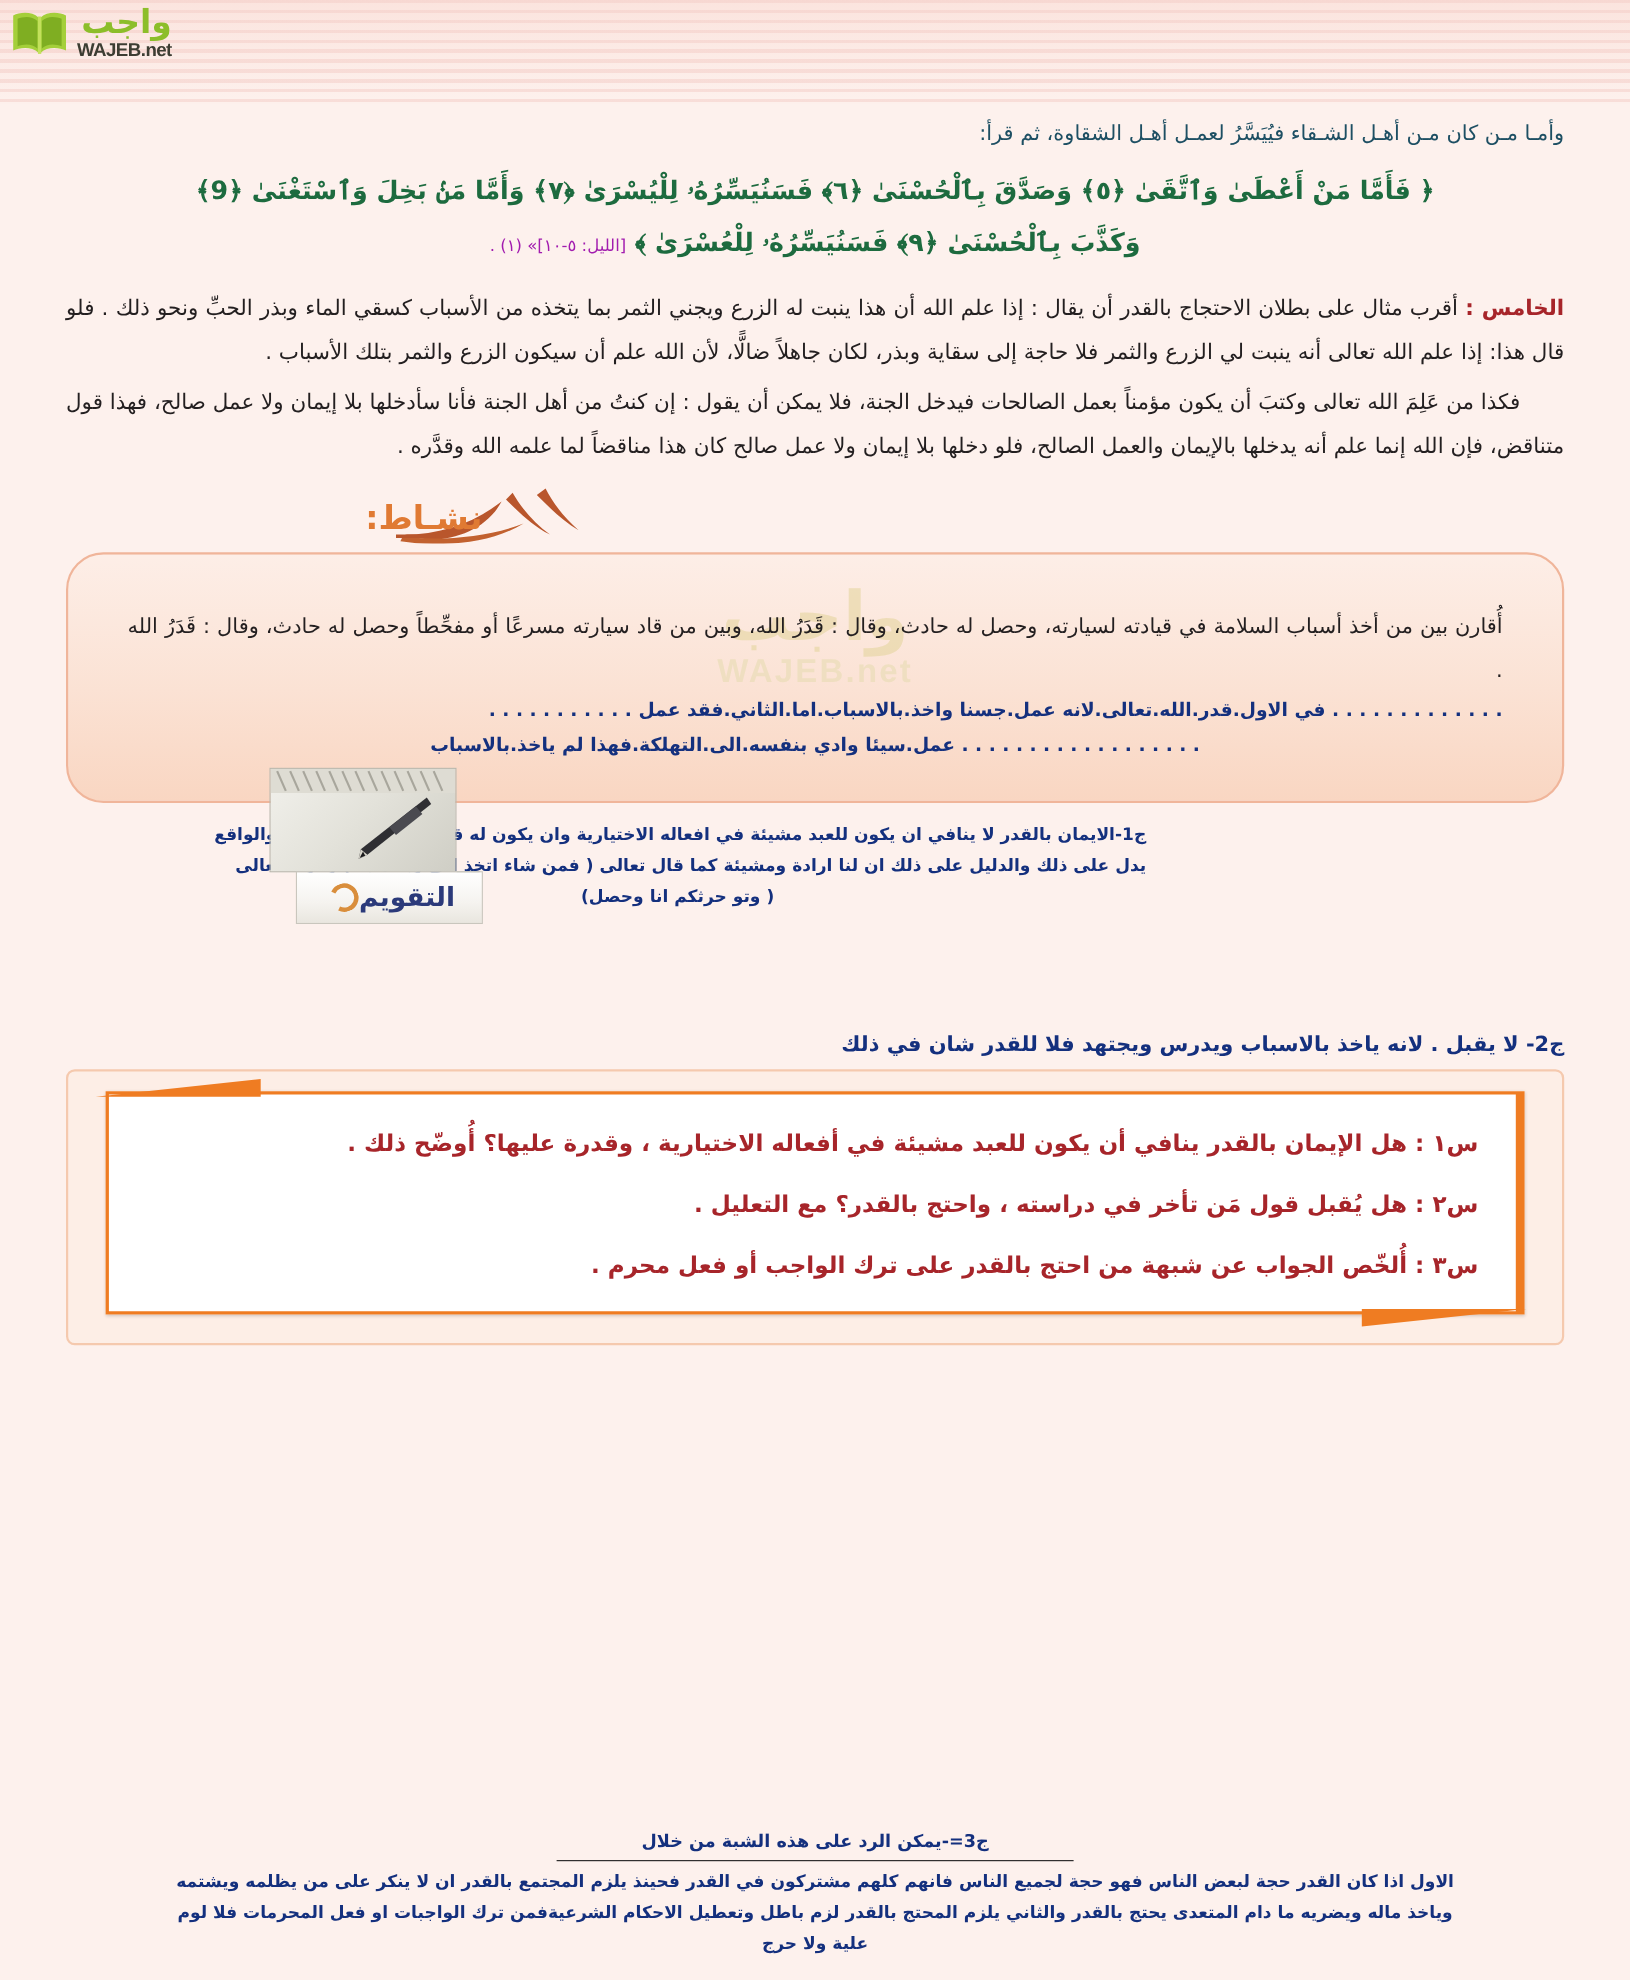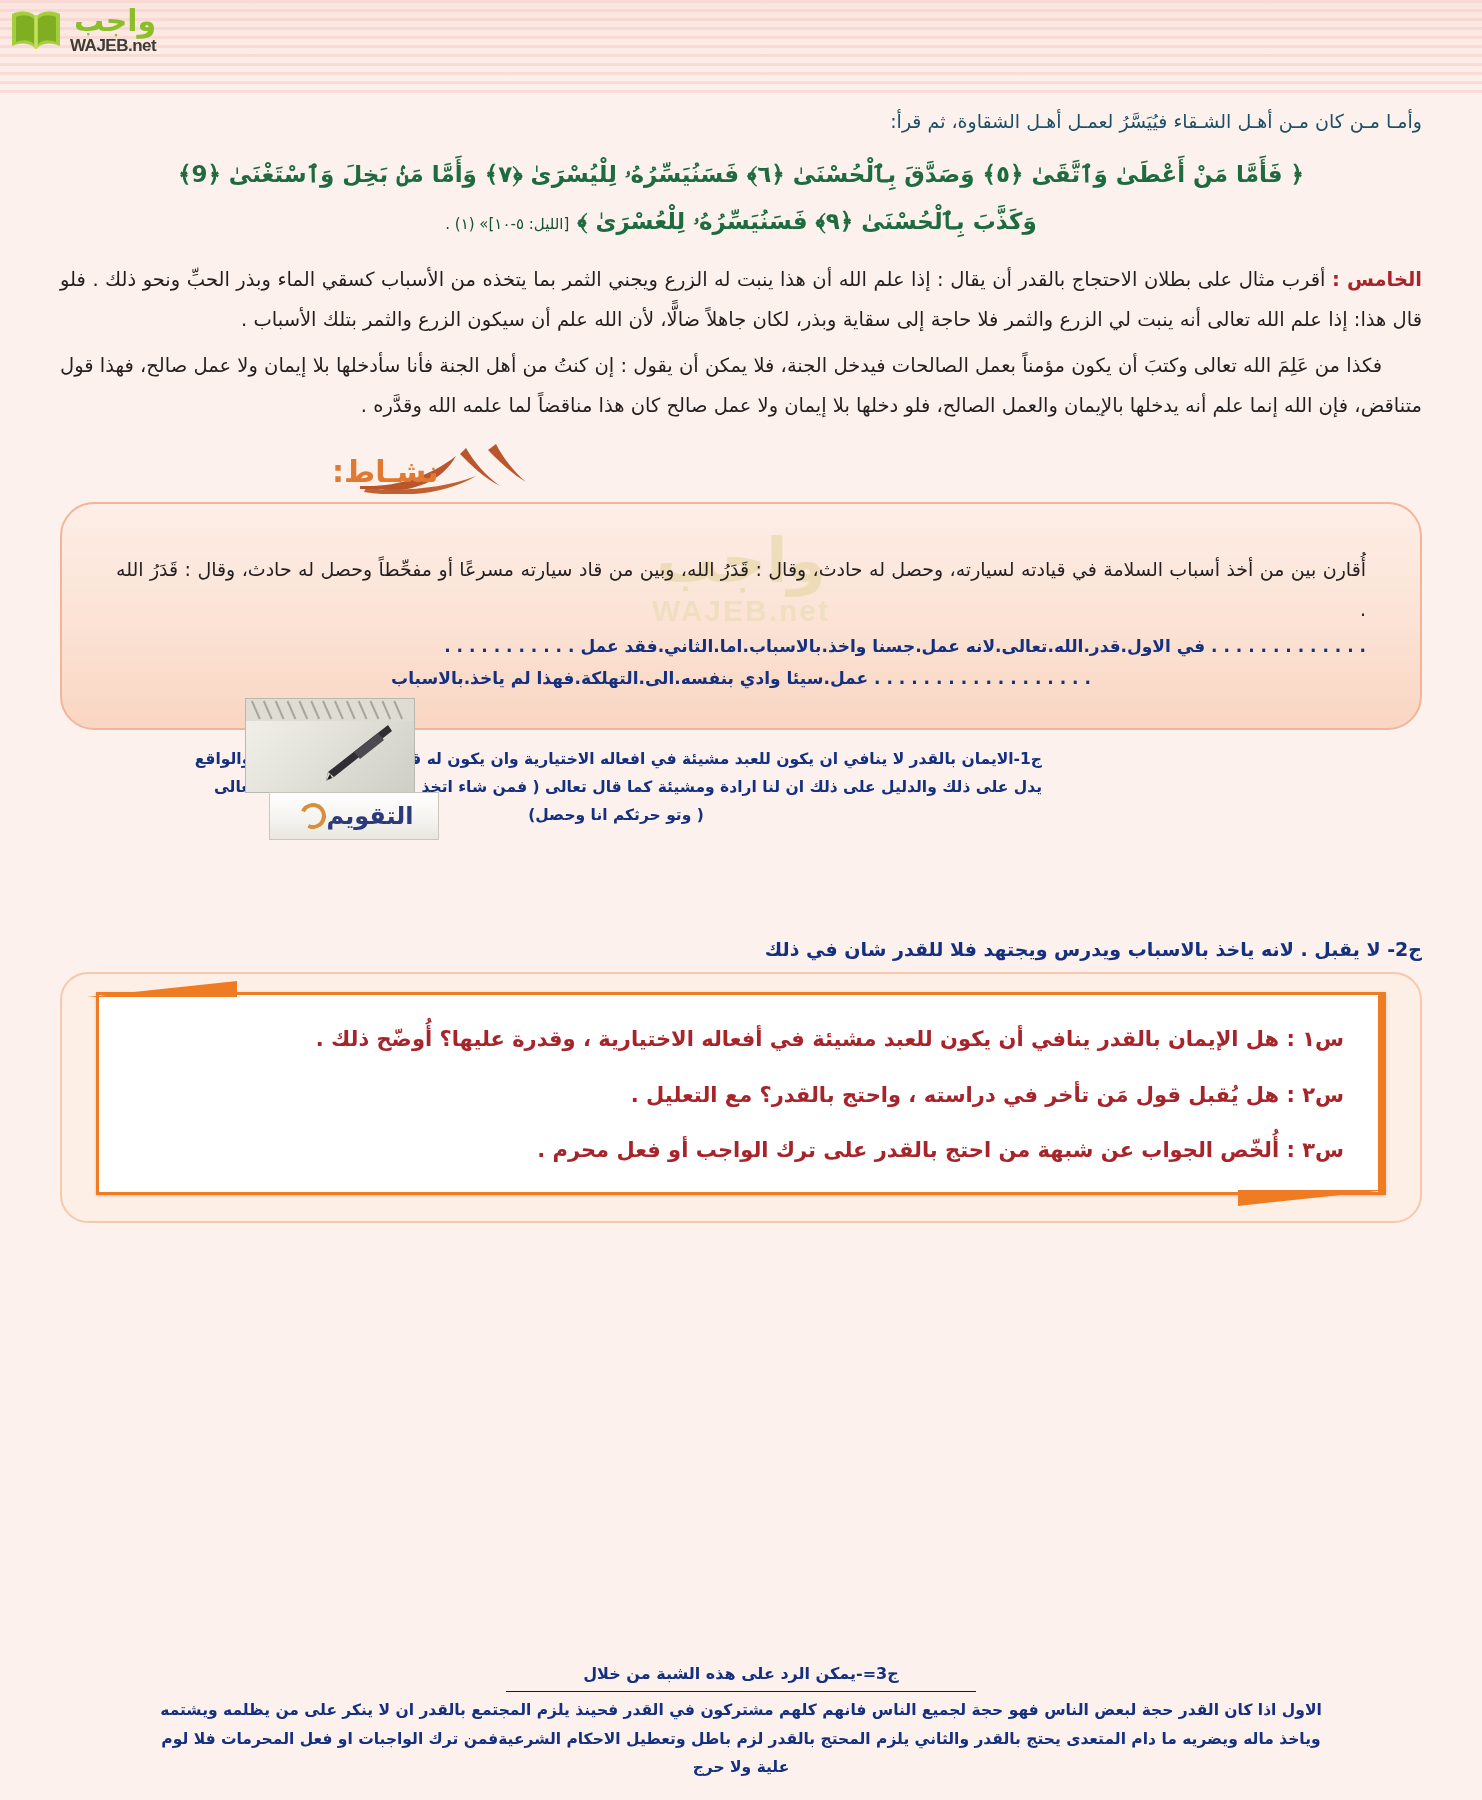--- a/index.html
+++ b/index.html
@@ -65,21 +65,21 @@
     margin-bottom:14px;
   }
 
   .ayah{
     color:#1d6b3f;
     font-size:23px; line-height:1.95;
     text-align:center;
     font-weight:bold;
     direction:rtl;
   }
-  .ayah .ref{ font-size:15px; font-weight:normal; color:#14532d; }
+  .ayah .ref{ font-size:15px; font-weight:normal; color:#a21caf; }
   .ayah-line2{ margin-top:2px; }
 
   .para{
     color:#231f20;
     font-size:19.5px;
     line-height:2.05;
     text-align:justify;
     text-align-last:right;
     direction:rtl;
     margin-top:16px;
@@ -219,21 +219,21 @@
     padding:0 0 0 60px;
     margin-top:108px;
     position:relative; z-index:5;
   }
 
   
   .qpanel-outer{
     position:relative;
     margin-top:12px;
     border:2px solid #f5c9ae;
-    border-radius:28px;
+    border-radius:8px;
     background:#fdeee6;
     padding:18px 34px 26px 34px;
   }
   .qpanel{
     position:relative;
     background:#ffffff;
     border-top:3px solid #ef7c22;
     border-bottom:3px solid #ef7c22;
     border-left:3px solid #ef7c22;
     border-right:8px solid #ef7c22;

